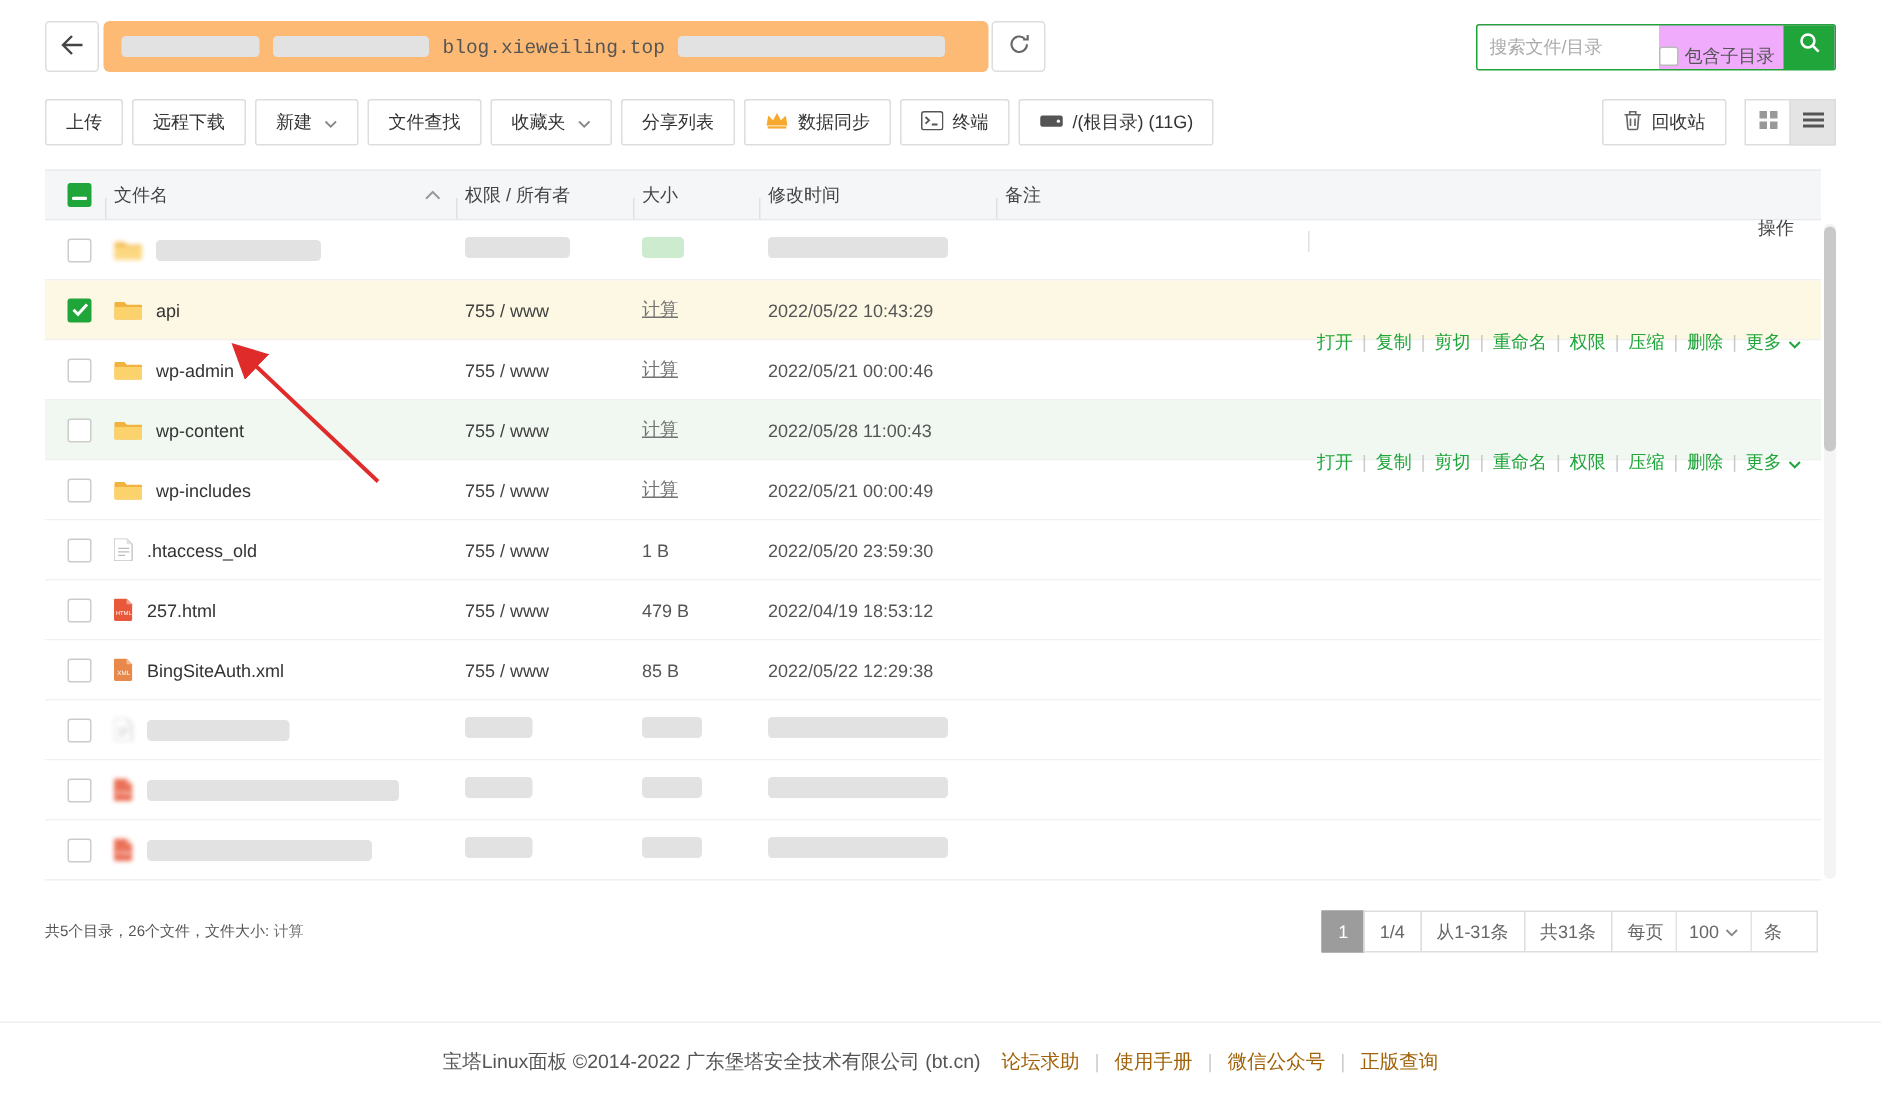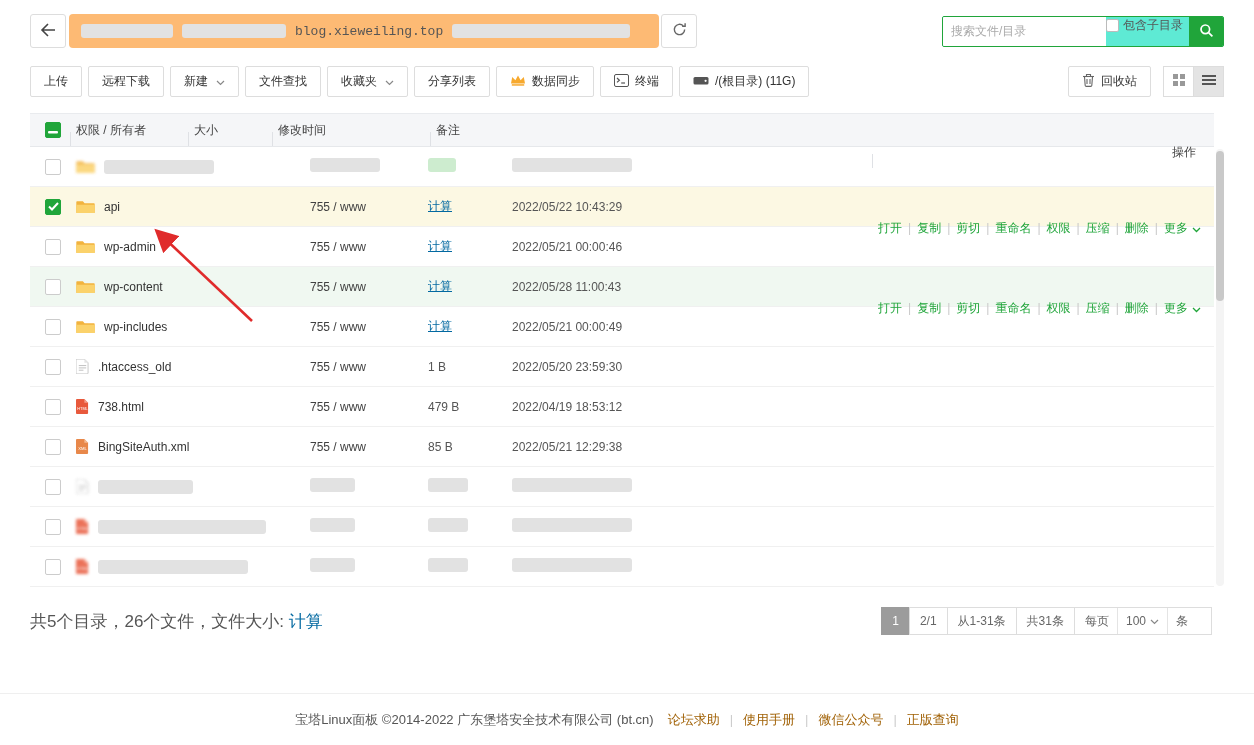--- a/index.html
+++ b/index.html
@@ -18,23 +18,23 @@
     cursor:pointer;
   }
   .addressbar {
     height:34px; width:590px; margin-left:3px; background:#fdba74;
     border-radius:4px; display:flex; align-items:center; gap:9px; padding:0 12px;font-family:Liberation Mono, monospace;
   }
   .addr-domain { color:#555; font-size:13px; }
   .refreshbox { margin-left:2px; }
   .spacer { flex:1; }
   .searchgroup {
-    display:flex; align-items:flex-start; height:31px;
-    border:1px solid #20a53a; border-radius:2px; overflow:hidden; background:#5eead4;
-    width:282px;
+    display:flex; align-items:flex-end; height:31px;
+    border:1px solid #20a53a; border-radius:2px; overflow:hidden; background:#f0abfc;
+    width:240px;
   }
   .searchgroup input {
     border:none; outline:none; flex:1; height:100%; padding:0 8px;
     font-size:12px; color:#333; font-family:inherit; min-width:0;
   }
   .searchgroup input::placeholder { color:#aaa; }
   .inc-label { display:flex; align-items:center; gap:4px; color:#555; white-space:nowrap; padding-right:6px; cursor:pointer; }
   .cb-sm { width:13px; height:13px; border:1px solid #bbb; border-radius:2px; background:#fff; display:inline-block; }
   .search-btn { width:34px; height:31px; background:#20a53a; border:none; display:flex; align-items:center; justify-content:center; cursor:pointer; }
   
@@ -74,41 +74,41 @@
   .thead .c-name { display:flex; }
   .sort-caret { margin-left:auto; margin-right:16px; display:flex; }
   .cb {
     width:16px; height:16px; border:1px solid #ccc; border-radius:2px; background:#fff;
     display:flex; align-items:center; justify-content:center; cursor:pointer;
   }
   .cb.on { background:#20a53a; border-color:#20a53a; }
   .fname { color:#333; cursor:pointer; }
   .ficon { display:flex; align-items:center; }
   .ficon.red-blur { filter:blur(1.5px); opacity:.85; }
-  .calc { color:#0369a1; text-decoration:underline; cursor:pointer; }
+  .calc { color:#737373; text-decoration:underline; cursor:pointer; }
   .alink { color:#20a53a; cursor:pointer; text-decoration:none; display:inline-flex; align-items:center; gap:2px; }
   .sep { color:#c9c9c9; margin:0 6px; }
   .blur { display:inline-block; height:14px; border-radius:3px; background:#e2e2e2; }
   .blur.green { background:#cdeccf; }
   .vscroll { position:absolute; right:0; top:36px; bottom:1px; width:8px; background:#f4f4f4; border-radius:4px; }
   .vthumb { position:absolute; top:2px; left:0; width:8px; height:150px; background:#c9c9c9; border-radius:4px; cursor:pointer; }
   
   .statusrow { display:flex; align-items:center; margin:20px 42px 0 30px; }
-  .summary { color:#555; font-size:17px; }
+  .summary { color:#555; font-size:10px; }
   .pager { margin-left:auto; display:flex; align-items:stretch; }
   .pbox {
     border:1px solid #ddd; height:28px; display:flex; align-items:center;
     padding:0 10px; color:#666; background:#fff; cursor:pointer; font-size:12px;
   }
   .pbox + .pbox { margin-left:-1px; }
   .pbox.active { background:#9c9c9c; color:#fff; border-color:#9c9c9c; min-width:28px; justify-content:center; }
   .pp-sel { display:flex; align-items:center; gap:4px; border-left:1px solid #e4e4e4; border-right:1px solid #e4e4e4; padding:0 8px; margin:0 8px; height:100%; cursor:pointer; }
   
   .footer {
-    position:absolute; left:0; right:0; bottom:0; height:52px;
+    position:absolute; left:0; right:0; bottom:12px; height:52px;
     border-top:1px solid #efefef; display:flex; align-items:center; justify-content:center;
     font-size:13px; color:#555; gap:14px;
   }
   .flinks { display:flex; align-items:center; }
   .flink { color:#a16207; text-decoration:none; cursor:pointer; }
   .fsep { color:#ccc; margin:0 10px; }
   
   .anno-arrow { position:absolute; left:138px; top:218px; z-index:5; pointer-events:none; }
 </style>
 </head>
@@ -233,20 +233,28 @@
 
 <div class="tablewrap">
   <div class="thead">
     <div class="c c-check">
       <span class="cb on">
         <span><svg width="10" height="3" viewBox="0 0 10 3">
               <rect width="10" height="2.4" rx="1" fill="#fff"></rect>
             </svg></span>
       </span>
     </div>
+    <div class="c c-name">
+      <span>文件名</span>
+      <span class="sort-caret">
+          <svg width="11" height="6" viewBox="0 0 11 6">
+            <path d="M1 5.5L5.5 1 10 5.5" stroke="#999" stroke-width="1.3" fill="none"></path>
+          </svg>
+        </span>
+    </div>
     <div class="c c-perm"><span>权限 / 所有者</span></div>
     <div class="c c-size"><span>大小</span></div>
     <div class="c c-mtime"><span>修改时间</span></div>
     <div class="c c-note"><span>备注</span></div>
     <div class="c c-actions"><span>操作</span></div>
   </div>
   <div>
       <div class="trow">
         <div class="c c-check">
           <span class="cb"></span>
@@ -379,21 +387,21 @@
           <span class="cb"></span>
         </div>
         <div class="c c-name">
           <span class="ficon">
             <svg width="13" height="15" viewBox="0 0 14 16">
               <path d="M1 0h8l4 4v11a1 1 0 0 1-1 1H1a1 1 0 0 1-1-1V1a1 1 0 0 1 1-1z" fill="#e8593c"></path>
               <path d="M9 0l4 4H9z" fill="#f4a18f"></path>
               <text x="7" y="11.5" font-size="4.2" fill="#fff" text-anchor="middle" font-family="Liberation Sans,sans-serif">HTML</text>
             </svg>
           </span>
-          <span class="fname">738.html</span>
+          <span class="fname">257.html</span>
         </div>
         <div class="c c-perm">755 / www</div>
         <div class="c c-size">479 B</div>
         <div class="c c-mtime">2022/04/19 18:53:12</div>
         <div class="c c-note"></div>
         <div class="c c-actions"></div>
       </div>
       <div class="trow">
         <div class="c c-check">
           <span class="cb"></span>
@@ -403,21 +411,21 @@
             <svg width="13" height="15" viewBox="0 0 14 16">
               <path d="M1 0h8l4 4v11a1 1 0 0 1-1 1H1a1 1 0 0 1-1-1V1a1 1 0 0 1 1-1z" fill="#e8884a"></path>
               <path d="M9 0l4 4H9z" fill="#f5bd96"></path>
               <text x="7" y="11.5" font-size="4.5" fill="#fff" text-anchor="middle" font-family="Liberation Sans,sans-serif">XML</text>
             </svg>
           </span>
           <span class="fname">BingSiteAuth.xml</span>
         </div>
         <div class="c c-perm">755 / www</div>
         <div class="c c-size">85 B</div>
-        <div class="c c-mtime">2022/05/21 12:29:38</div>
+        <div class="c c-mtime">2022/05/22 12:29:38</div>
         <div class="c c-note"></div>
         <div class="c c-actions"></div>
       </div>
       <div class="trow">
         <div class="c c-check">
           <span class="cb"></span>
         </div>
         <div class="c c-name">
           <span class="ficon red-blur">
             <svg width="13" height="15" viewBox="0 0 14 16">
@@ -492,21 +500,21 @@
   </defs>
   <line x1="114" y1="103" x2="22" y2="16" stroke="#e02b2b" stroke-width="2.6" marker-end="url(#ah)"></line>
 </svg>
 
 <div class="statusrow">
   <div class="summary">
     <span>共5个目录，26个文件，文件大小: </span><a class="calc" style="text-decoration:none">计算</a>
   </div>
   <div class="pager">
     <div class="pbox active">1</div>
-    <div class="pbox">2/1</div>
+    <div class="pbox">1/4</div>
     <div class="pbox">从1-31条</div>
     <div class="pbox">共31条</div>
     <div class="pbox" style="padding-right:23px">
       <span>每页</span>
       <span class="pp-sel">
         <span>100</span>
         <span><svg width="9" height="6" viewBox="0 0 9 6">
               <path d="M1 1l3.5 3.5L8 1" stroke="#888" stroke-width="1.2" fill="none"></path>
             </svg></span>
       </span>

